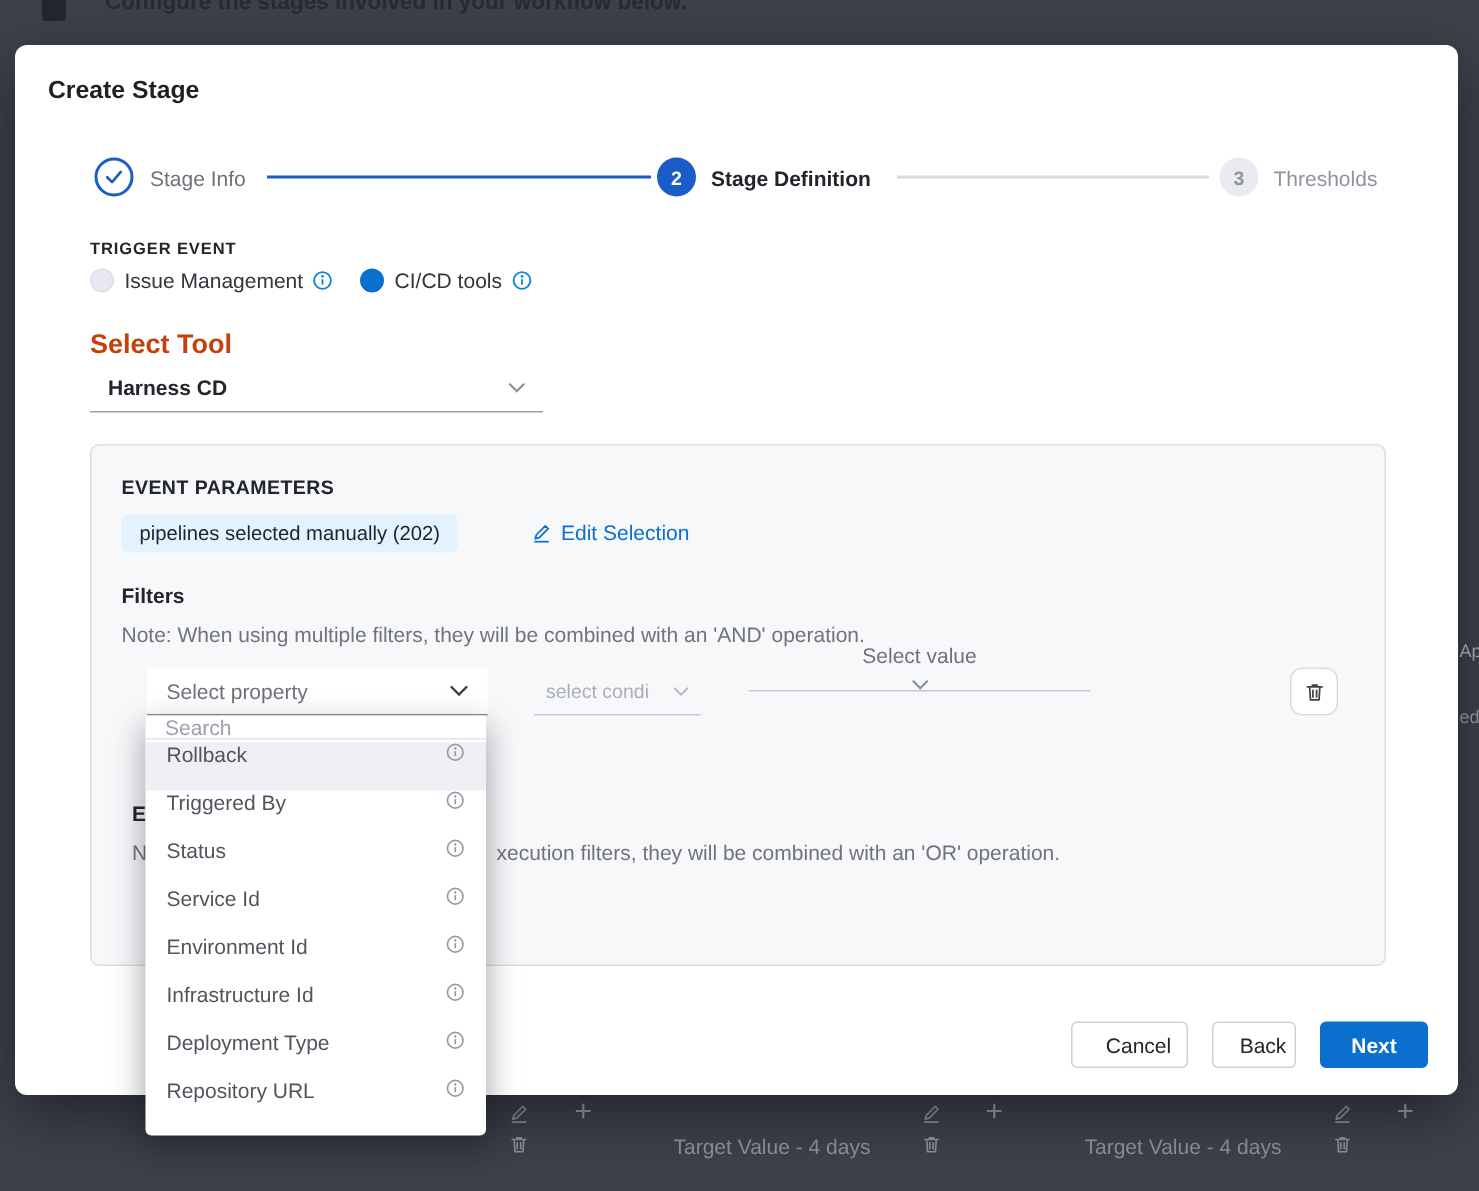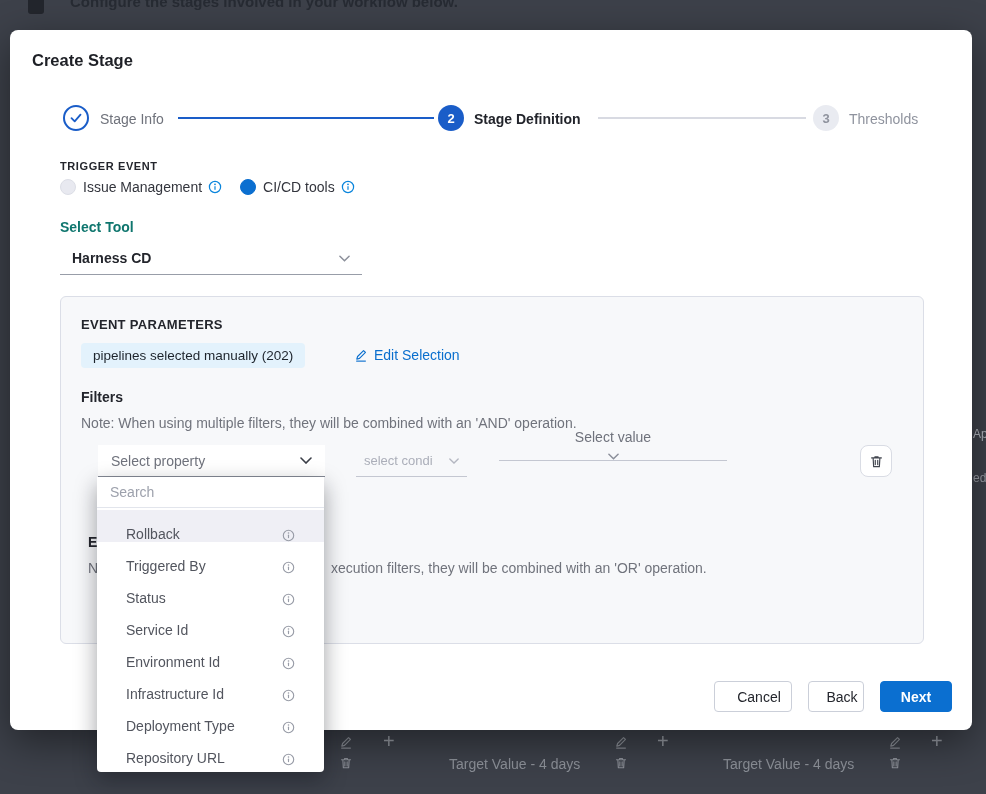--- a/index.html
+++ b/index.html
@@ -47,21 +47,21 @@
   
   .sec-label { left:50px; top:130px; font-size:11px; font-weight:700; letter-spacing:.6px; color:#23252c; }
   .radio-row { left:50px; top:149px; display:flex; align-items:center; }
   .radio-opt { display:flex; align-items:center; margin-right:18px; cursor:pointer; }
   .radio { width:16px; height:16px; border-radius:50%; background:#e8e9f0; border:1px solid #dcdee6; }
   .radio.sel { background:#0b6fd0; border-color:#0b6fd0; }
   .radio-label { font-size:14px; color:#33353d; margin:0 6px 0 7px; }
   .info { width:14px; height:14px; color:#0a85dc; }
 
   
-  .tool-label { left:50px; top:189px; font-size:14px; font-weight:700; color:#0f766e; }
+  .tool-label { left:50px; top:189px; font-size:18px; font-weight:700; color:#c2410c; }
   .tool-select { left:50px; top:212px; width:302px; height:33px; border-bottom:1px solid #989da8;
     display:flex; align-items:center; justify-content:space-between; padding:0 12px; cursor:pointer;font-weight:bold; }
   .tool-select .val { font-size:14px; color:#23252c; }
   .chev { color:#8b8f9a; }
 
   
   .panel { left:50px; top:266px; width:864px; height:348px; background:#f7f8fa; border:1px solid #dbdee7; border-radius:6px; }
   .ep-title { left:20px; top:20px; font-size:13px; font-weight:700; letter-spacing:.3px; color:#23252c; }
   .badge { left:20px; top:46px; height:25px; line-height:25px; padding:0 12px; background:#e3f2fc; border-radius:4px; font-size:13.5px; color:#1d242c; }
   .edit-link { left:293px; top:50px; display:flex; align-items:center; gap:6px; color:#0a6fce; font-size:14px; cursor:pointer; }
@@ -89,26 +89,26 @@
   
   .btn { height:31px; border-radius:4px; display:flex; align-items:center; justify-content:center; font-size:14px; cursor:pointer; }
   .btn-ghost { background:#fff; border:1px solid #cbcfd9; color:#24262d;padding-left:12px; }
   .btn-cancel { left:704px; top:651px; width:78px; }
   .btn-back   { left:798px; top:651px; width:56px; }
   .btn-next   { left:870px; top:651px; width:72px; background:#0b6fd0; border:1px solid #0b6fd0; color:#fff; font-weight:700; }
 
   
   .dropdown { left:97px; top:477px; width:227px; background:#fff; z-index:5;
     border-radius:0 0 4px 4px; box-shadow:0 8px 22px rgba(15,17,26,.40); padding-bottom:6px; }
-  .dd-search { height:31px; border-bottom:1px solid #e2e5ec; }
+  .dd-search { height:16px; border-bottom:1px solid #e2e5ec; }
   .dd-search input { width:100%; height:100%; border:0; outline:0; background:transparent; padding:0 13px;
     font-family:"Liberation Sans","DejaVu Sans",sans-serif; font-size:14px; color:#3a3d46; }
   .dd-search input::placeholder { color:#9da1ac; }
   .dd-list { padding-top:2px; }
-  .dd-item { height:32px; display:flex; align-items:flex-end; justify-content:space-between; padding:0 29px; cursor:pointer; }
+  .dd-item { height:32px; display:flex; align-items:flex-start; justify-content:space-between; padding:0 14px; cursor:pointer; }
   .dd-item.hl { background:#efeff5; }
   .dd-item .lbl { font-size:14px; color:#52555e; white-space:nowrap; }
   .dd-item .info { width:13px; height:13px; color:#989ca7; }
 </style>
 </head>
 <body>
 
 <div class="abs bg-layer">
   <div class="abs bg-logo"></div>
   <div class="abs bg-top-text">Configure the stages involved in your workflow below.</div>

